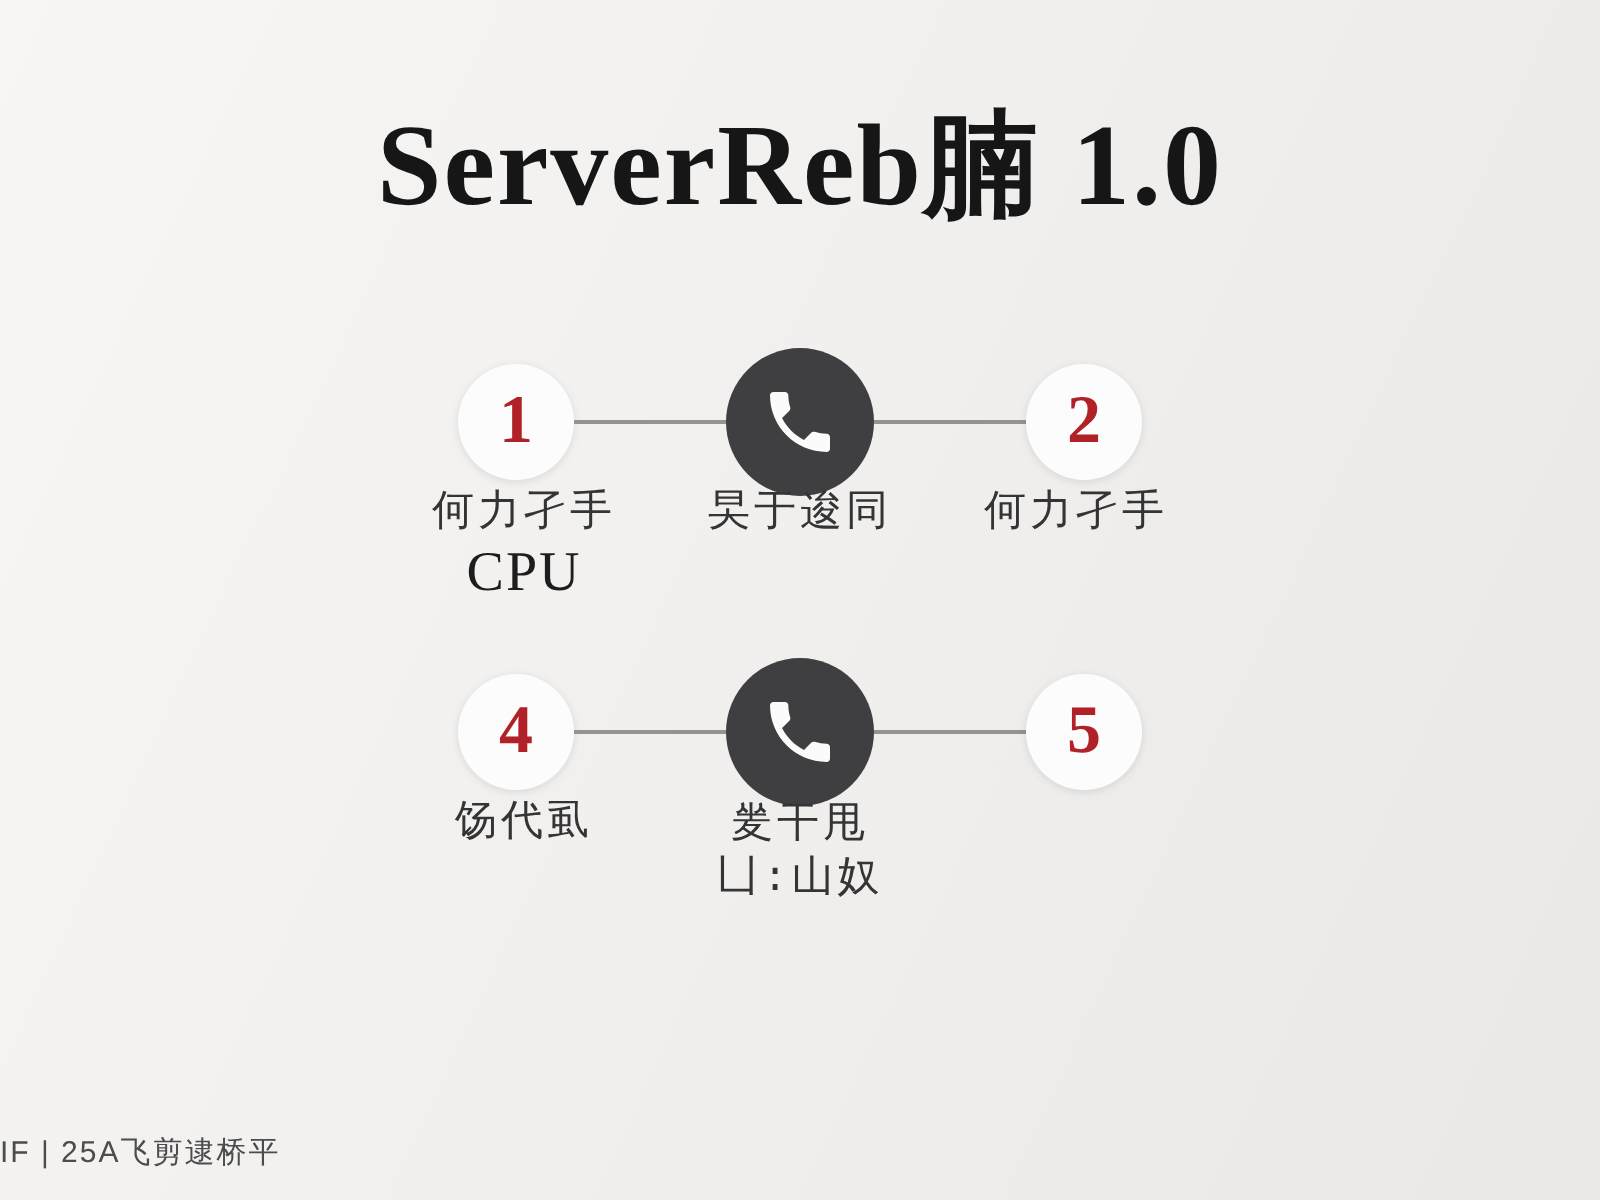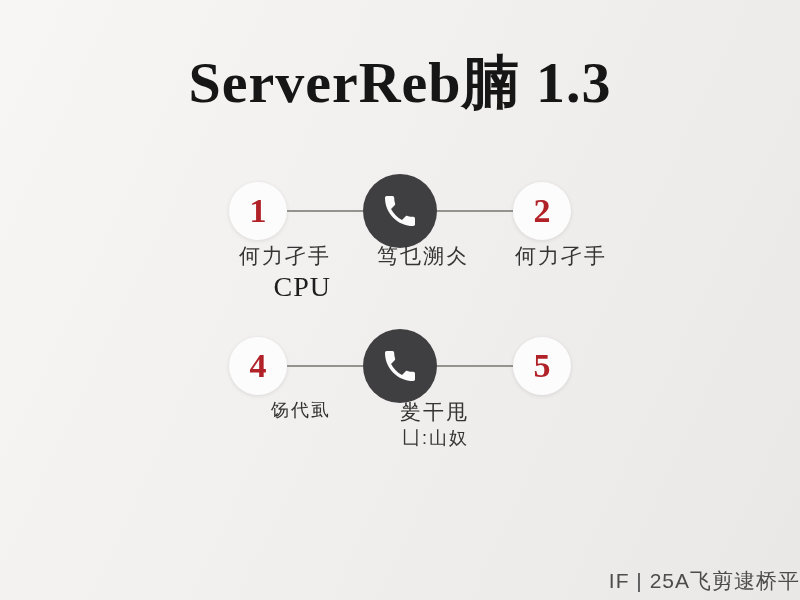--- a/index.html
+++ b/index.html
@@ -37,43 +37,43 @@
     display:flex;align-items:center;justify-content:center;
   }
   .phone-circle svg{width:40px;height:40px;fill:#fbfbfb;}
   .labels{
     position:absolute;left:193px;width:414px;
     display:flex;
   }
   .labels.row1{top:242px;}
   .labels.row2{top:398px;}
   .label-col{
-    width:138px;text-align:right;white-space:nowrap;
+    width:138px;text-align:center;white-space:nowrap;
   }
   .label-line1{
     font-size:21px;color:#343434;letter-spacing:2px;line-height:1.35;
   }
   .labels.row1 .label-line2{
     font-family:Liberation Serif, serif;
     font-size:28px;color:#1d1d1d;letter-spacing:1px;line-height:1.2;
   }
   .labels.row2 .label-line2{
-    font-size:18px;color:#343434;letter-spacing:2px;line-height:1.4;
+    font-size:21px;color:#343434;letter-spacing:2px;line-height:1.4;font-family:Liberation Mono, monospace;
   }
   .footer{
     position:absolute;top:567px;left:0;right:0;
-    text-align:right;font-size:21px;color:#4c4c4c;letter-spacing:1px;
+    text-align:left;font-size:15px;color:#4c4c4c;letter-spacing:1px;
   }
 </style>
 </head>
 <body>
 
 <div class="page">
 
-  <h1 class="title">ServerReb腩 1.3</h1>
+  <h1 class="title">ServerReb腩 1.0</h1>
 
   <div class="track row1">
     <div class="num-circle">
       <span>1</span>
     </div>
     <div class="connector"></div>
     <div class="phone-circle">
       <svg viewBox="0 0 24 24" aria-hidden="true">
         <path d="M6.62 10.79c1.44 2.83 3.76 5.14 6.59 6.59l2.2-2.2c.27-.27.67-.36 1.02-.24 1.12.37 2.33.57 3.57.57.55 0 1 .45 1 1V20c0 .55-.45 1-1 1-9.39 0-17-7.61-17-17 0-.55.45-1 1-1h3.5c.55 0 1 .45 1 1 0 1.25.2 2.45.57 3.57.11.35.03.74-.25 1.02l-2.2 2.2z"></path>
       </svg>
@@ -83,21 +83,21 @@
       <span>2</span>
     </div>
   </div>
 
   <div class="labels row1">
     <div class="label-col">
       <div class="label-line1">何力孑手</div>
       <div class="label-line2">CPU</div>
     </div>
     <div class="label-col">
-      <div class="label-line1">笃乜溯仌</div>
+      <div class="label-line1">旲于逡同</div>
     </div>
     <div class="label-col">
       <div class="label-line1">何力孑手</div>
     </div>
   </div>
 
   <div class="track row2">
     <div class="num-circle">
       <span>4</span>
     </div>

